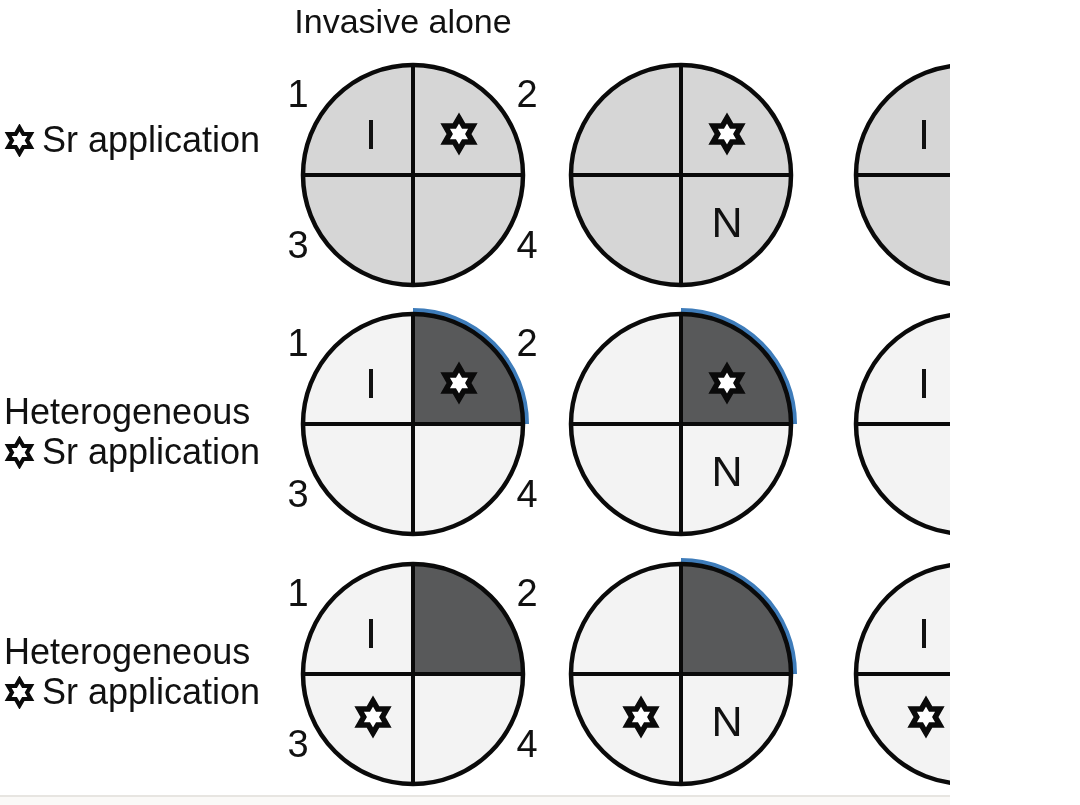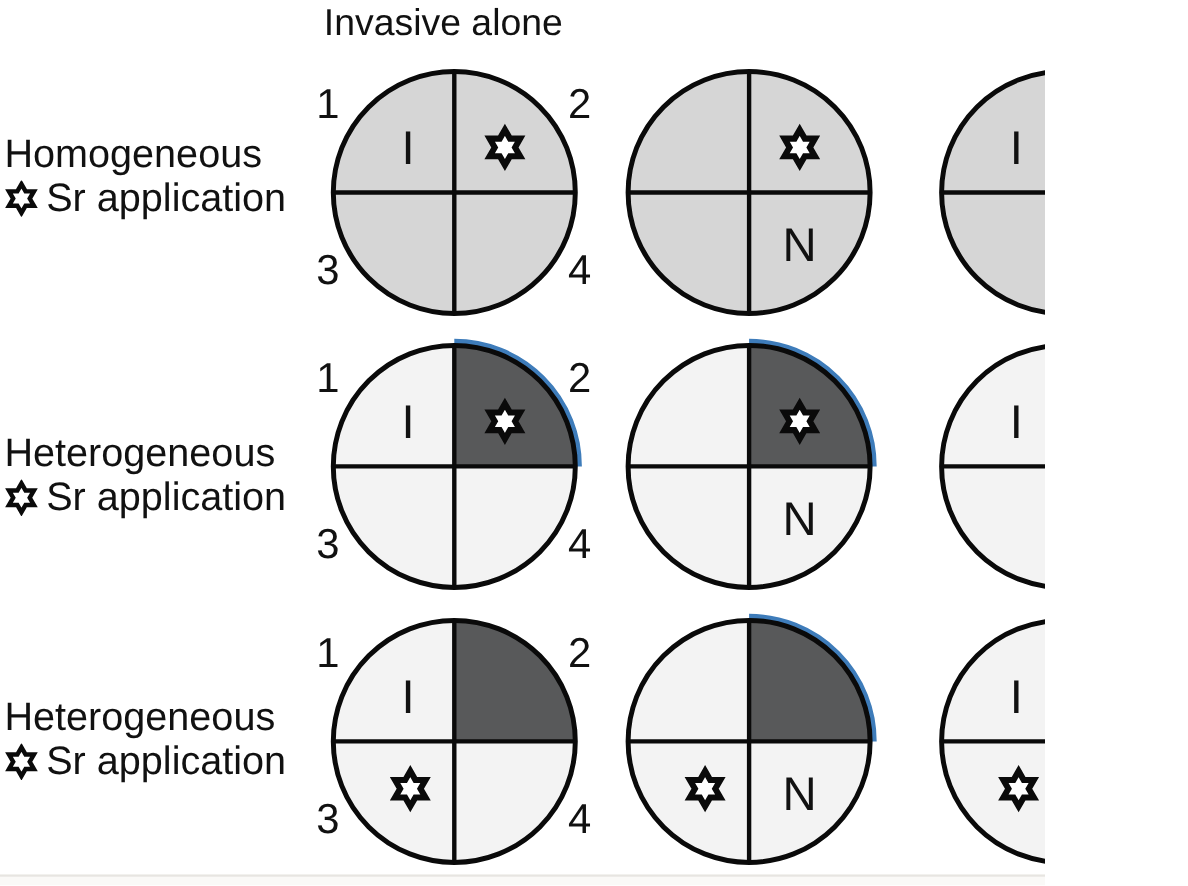--- a/index.html
+++ b/index.html
@@ -47,21 +47,20 @@
   }
 </style>
 </head>
 <body>
 
 <div class="figure">
 
   <div class="col-header c0">Invasive alone</div>
 
   <div class="row-label r0">
-    <div class="row-label-line1">Homogeneous</div>
     <div class="row-label-line2">
       <span class="star-inline">
         <svg viewBox="-19 -20 38 40">
             <path d="M0,-16 L4.62,-8 L13.86,-8 L9.24,0 L13.86,8 L4.62,8 L0,16 L-4.62,8 L-13.86,8 L-9.24,0 L-13.86,-8 L-4.62,-8 Z" fill="#ffffff" stroke="#0a0a0a" stroke-width="5"></path>
           </svg>
       </span>
       <span>Sr application</span>
     </div>
   </div>
 

